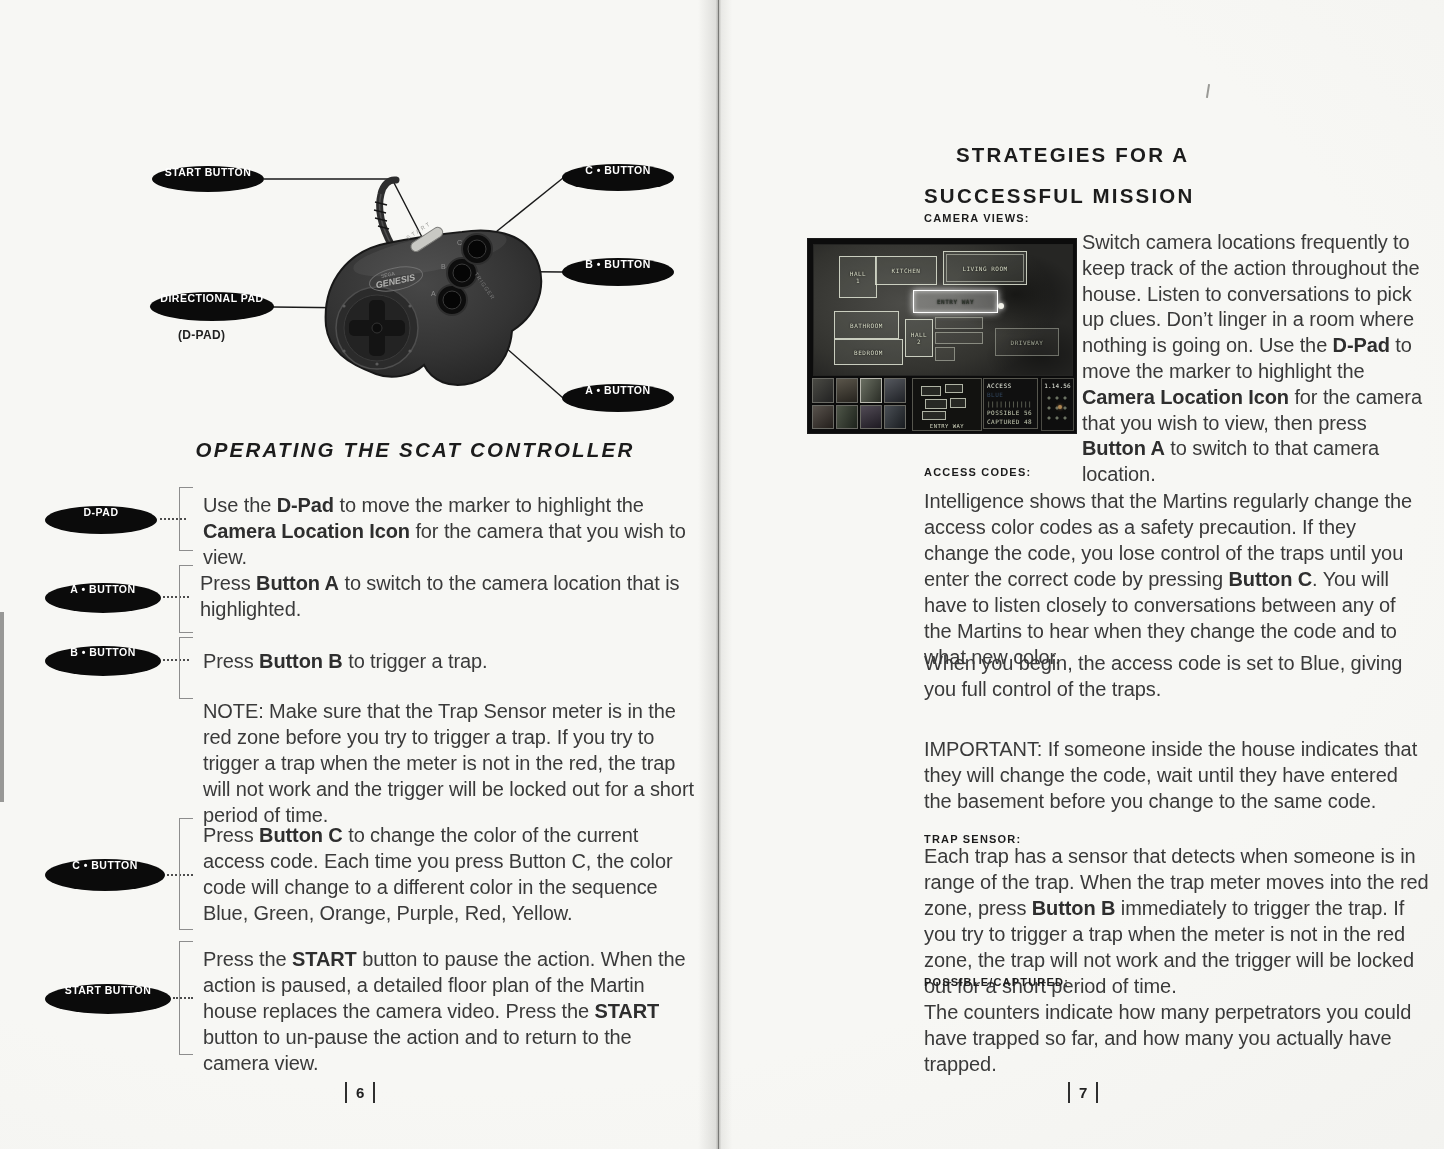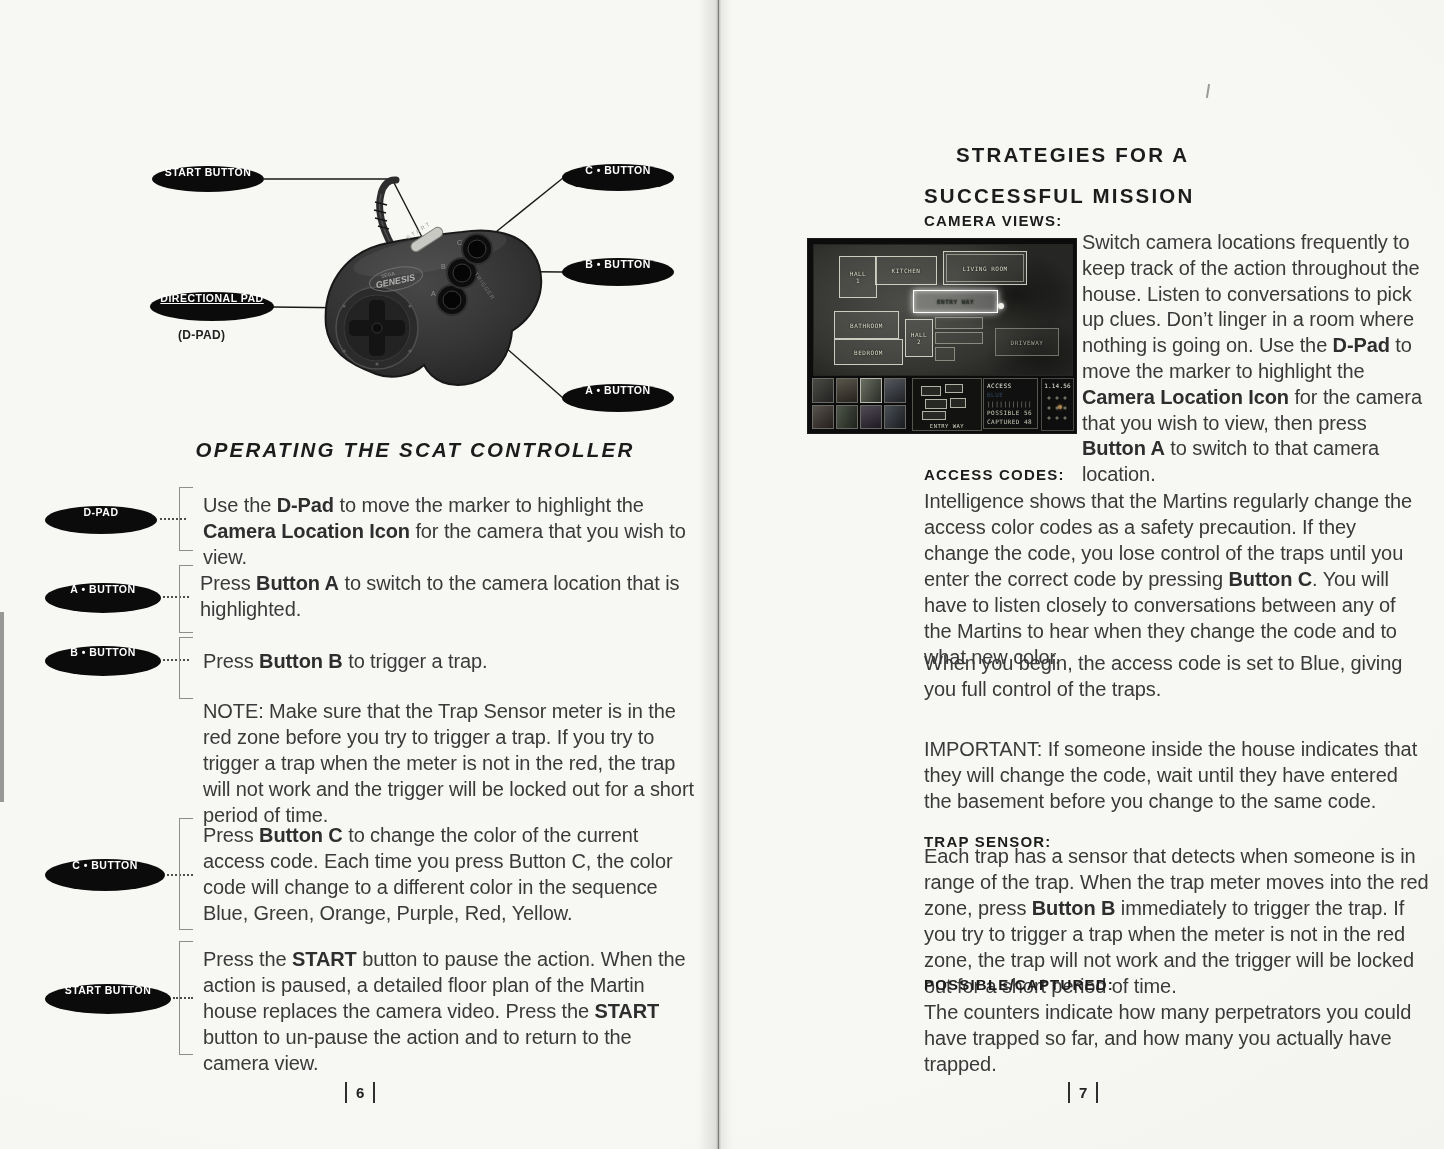--- a/index.html
+++ b/index.html
@@ -13,21 +13,21 @@
     background:linear-gradient(90deg, rgba(0,0,0,0) 0%, rgba(95,95,90,0.16) 40%,
       rgba(70,70,66,0.38) 46%, rgba(130,130,124,0.12) 53%, rgba(0,0,0,0) 78%);}
   .gutter::after{content:"";position:absolute;left:20px;top:0;width:1px;height:100%;
     background:rgba(58,58,55,0.5);}
   .edge-smudge{position:absolute;left:0;top:612px;width:4px;height:190px;background:rgba(75,75,72,0.55);}
   .mark1{position:absolute;left:1207px;top:84px;width:2px;height:14px;background:#9a9a96;transform:rotate(9deg);}
   
   .p{position:absolute;font-size:20px;line-height:26px;letter-spacing:-0.1px;color:#3a3a3a;}
   .p b{font-weight:bold;color:#2e2e2e;}
   .h-big{position:absolute;font-size:20.5px;font-weight:800;letter-spacing:2.2px;color:#1c1c1c;}
-  .h-sec{position:absolute;font-size:15px;font-weight:800;letter-spacing:1.2px;color:#1c1c1c;}
+  .h-sec{position:absolute;font-size:11px;font-weight:800;letter-spacing:1.2px;color:#1c1c1c;}
   .oval{position:absolute;background:#0b0b0b;border-radius:50%;display:flex;align-items:flex-start;justify-content:center;
     color:#fff;font-weight:bold;font-size:10.5px;letter-spacing:0.5px;white-space:nowrap;}
   .dots{position:absolute;border-top:2.5px dotted #4c4c4c;width:26px;}
   .bracket{position:absolute;left:179px;width:13px;border:1.5px solid #8d8d8d;border-right:none;}
   .pagenum{position:absolute;display:flex;align-items:center;gap:9px;}
   .pagenum .bar{width:2px;height:21px;background:#2f2f2f;}
   .pagenum .num{font-size:15px;font-weight:800;color:#222;}
   
   .diag-svg{position:absolute;left:130px;top:150px;width:560px;height:300px;}
   .dpad-sub{position:absolute;font-size:12px;font-weight:bold;color:#222;letter-spacing:0.3px;}
@@ -158,21 +158,21 @@
 
   <div class="oval" style="left:152px;top:166px;width:112px;height:26px;">
       <span>START BUTTON</span>
     </div>
   <div class="oval" style="left:562px;top:164px;width:112px;height:27px;">
       <span>C • BUTTON</span>
     </div>
   <div class="oval" style="left:562px;top:258px;width:112px;height:28px;">
       <span>B • BUTTON</span>
     </div>
-  <div class="oval" style="left:150px;top:292px;width:124px;height:29px;text-decoration:underline;">
+  <div class="oval" style="left:150px;top:292px;width:124px;height:29px;">
       <span>DIRECTIONAL PAD</span>
     </div>
   <div class="dpad-sub" style="left:178px;top:328px;">(D-PAD)</div>
   <div class="oval" style="left:562px;top:384px;width:112px;height:28px;">
       <span>A • BUTTON</span>
     </div>
 
   <div class="h-big" style="left:150px;top:438px;width:530px;text-align:center;font-style:italic;">OPERATING THE SCAT CONTROLLER</div>
 
   <div class="oval" style="left:45px;top:506px;width:112px;height:28px;">

